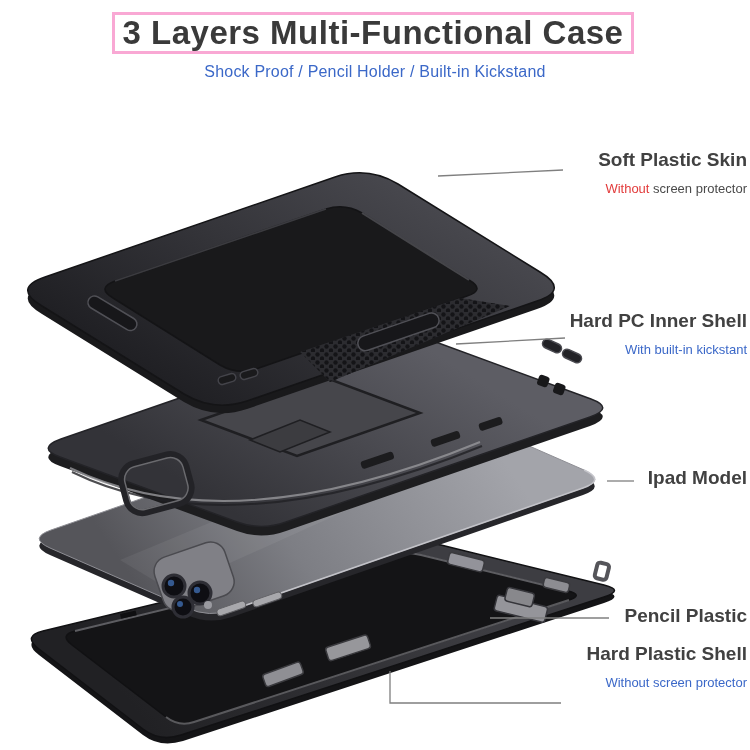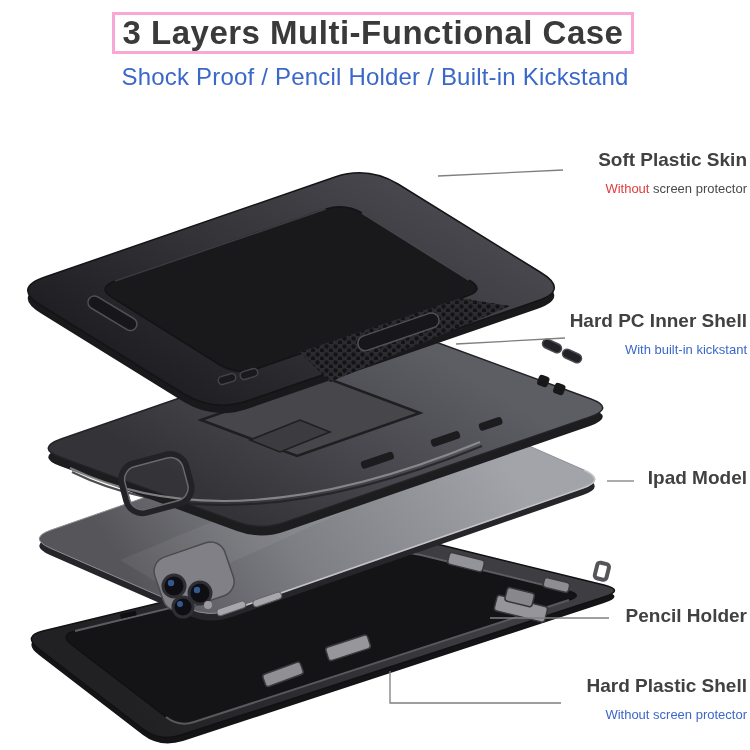--- a/index.html
+++ b/index.html
@@ -10,33 +10,33 @@
   .title-box{
     position:absolute;left:112px;top:12px;width:522px;height:42px;
     border:3px solid #f9a8d4;background:#ffffff;box-sizing:border-box;
     display:flex;align-items:center;justify-content:center;
   }
   .title-box h1{
     margin:0;font-size:33px;font-weight:bold;color:#3a3a3a;letter-spacing:.5px;white-space:nowrap;
   }
   .subtitle{
     position:absolute;left:0;top:63px;width:750px;text-align:center;
-    font-size:24px;color:#3b68c8;letter-spacing:.2px;
+    font-size:16px;color:#3b68c8;letter-spacing:.2px;
   }
   .diagram{position:absolute;left:0;top:0;}
   .callout{position:absolute;right:3px;text-align:right;}
   .co-title{font-size:19px;font-weight:bold;color:#414141;line-height:1.1;white-space:nowrap;}
   .co-note{font-size:13px;color:#4a4a4a;line-height:1.15;margin-top:11px;white-space:nowrap;}
   .co-note.blue{color:#3b68c8;}
   .red{color:#e23b3b;}
   .co-silicone{top:150px;}
   .co-inner-shell{top:311px;}
   .co-ipad{top:468px;margin-left:39px;}
   .co-pencil{top:606px;}
-  .co-plastic-shell{top:676px;}
+  .co-plastic-shell{top:644px;}
 </style>
 </head>
 <body>
 
 <div id="canvas">
 
   <div class="title-box">
     <h1>3 Layers Multi-Functional Case</h1>
   </div>
   <div class="subtitle">Shock Proof / Pencil Holder / Built-in Kickstand</div>
@@ -207,21 +207,21 @@
   <div class="callout co-inner-shell">
     <div class="co-title">Hard PC Inner Shell</div>
     <div class="co-note blue">With built-in kickstant</div>
   </div>
 
   <div class="callout co-ipad">
     <div class="co-title">Ipad Model</div>
   </div>
 
   <div class="callout co-pencil">
-    <div class="co-title">Pencil Holder</div>
+    <div class="co-title">Pencil Plastic</div>
   </div>
 
   <div class="callout co-plastic-shell">
     <div class="co-title">Hard Plastic Shell</div>
     <div class="co-note blue">Without screen protector</div>
   </div>
 
 </div>
 
 </body></html>

